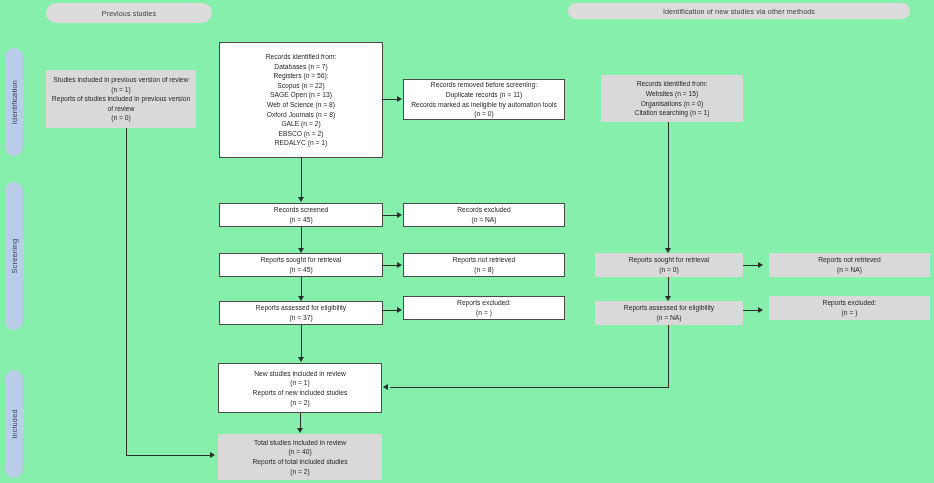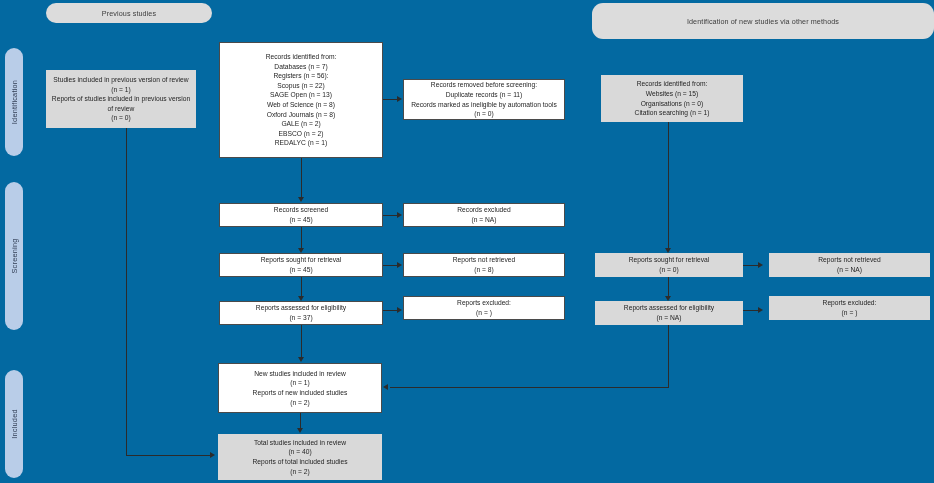--- a/index.html
+++ b/index.html
@@ -8,21 +8,21 @@
     background: #ffffff;
   }
   body {
     font-family: "Liberation Sans", sans-serif;
     -webkit-font-smoothing: antialiased;
   }
   #canvas {
     position: relative;
     width: 934px;
     height: 483px;
-    background: #0369a1;
+    background: #86efac;
     overflow: hidden;
   }
 
   
   .pill {
     position: absolute;
     border-radius: 11px;
     display: flex;
     align-items: center;
     justify-content: center;
@@ -109,21 +109,21 @@
 </head>
 <body>
 
 <div id="canvas">
 
   <div class="pill grey" style="left:46px; top:3px; width:166px; height:20px;">
     <span>Previous studies</span>
   </div>
 
 
-  <div class="pill grey" style="left:592px; top:3px; width:342px; height:36px;">
+  <div class="pill grey" style="left:568px; top:3px; width:342px; height:16px;">
     <span>Identification of new studies via other methods</span>
   </div>
 
   <div class="stage" style="left:5px; top:48px; width:18px; height:108px;">
     <span class="stage-text">Identification</span>
   </div>
 
   <div class="stage" style="left:5px; top:182px; width:18px; height:148px;">
     <span class="stage-text">Screening</span>
   </div>

